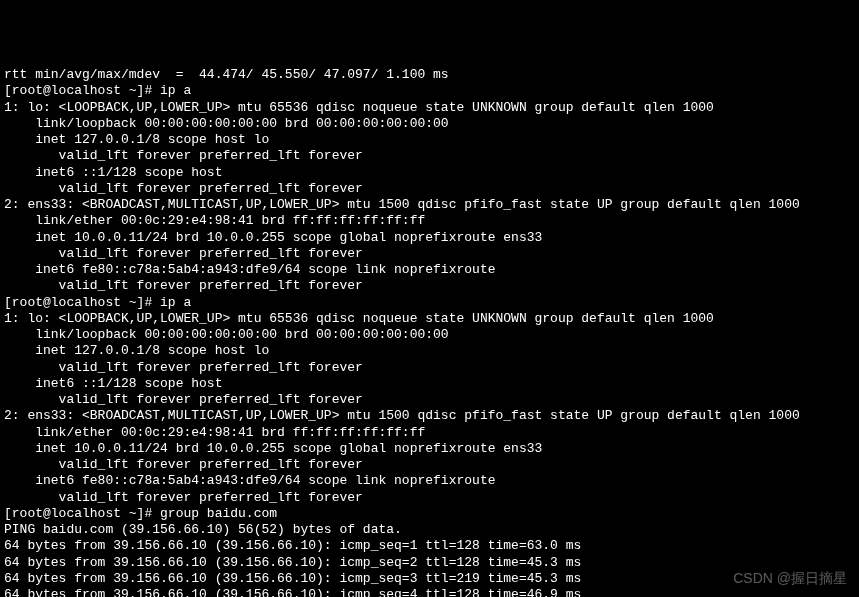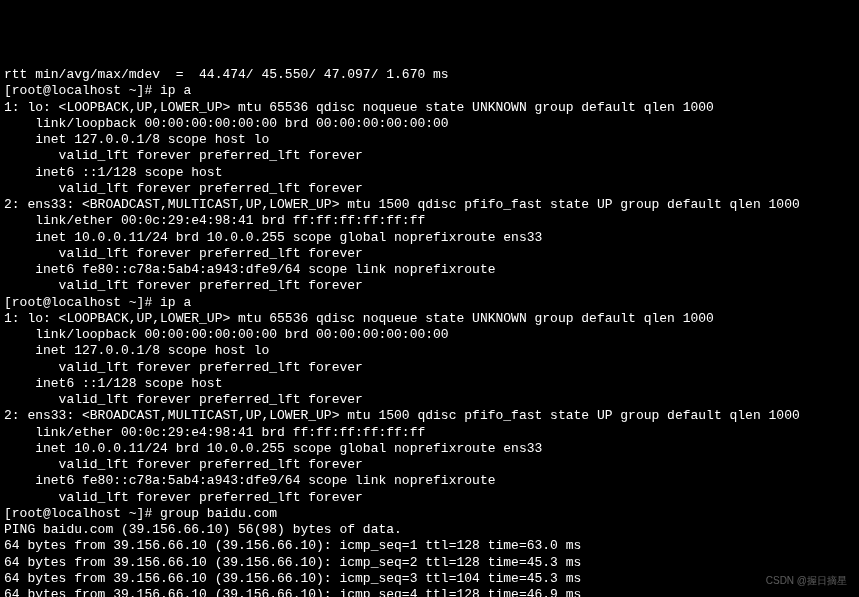--- a/index.html
+++ b/index.html
@@ -16,30 +16,30 @@
     white-space: pre;
     position: relative;
   }
   .terminal { white-space: pre; }
   .watermark {
     position: absolute;
     right: 12px;
     bottom: 10px;
     color: rgba(255,255,255,0.35);
     font-family: sans-serif;
-    font-size: 10px;
+    font-size: 14px;
     pointer-events: none;
   }
 </style>
 </head>
 <body>
 
 
 
-<div class="terminal"><span>rtt min/avg/max/mdev  =  44.474/ 45.550/ 47.097/ 1.670 ms</span>
+<div class="terminal"><span>rtt min/avg/max/mdev  =  44.474/ 45.550/ 47.097/ 1.100 ms</span>
 <span>[root@localhost ~]# ip a</span>
 <span>1: lo: &lt;LOOPBACK,UP,LOWER_UP&gt; mtu 65536 qdisc noqueue state UNKNOWN group default qlen 1000</span>
 <span>    link/loopback 00:00:00:00:00:00 brd 00:00:00:00:00:00</span>
 <span>    inet 127.0.0.1/8 scope host lo</span>
 <span>       valid_lft forever preferred_lft forever</span>
 <span>    inet6 ::1/128 scope host</span>
 <span>       valid_lft forever preferred_lft forever</span>
 <span>2: ens33: &lt;BROADCAST,MULTICAST,UP,LOWER_UP&gt; mtu 1500 qdisc pfifo_fast state UP group default qlen 1000</span>
 <span>    link/ether 00:0c:29:e4:98:41 brd ff:ff:ff:ff:ff:ff</span>
 <span>    inet 10.0.0.11/24 brd 10.0.0.255 scope global noprefixroute ens33</span>
@@ -53,24 +53,24 @@
 <span>       valid_lft forever preferred_lft forever</span>
 <span>    inet6 ::1/128 scope host</span>
 <span>       valid_lft forever preferred_lft forever</span>
 <span>2: ens33: &lt;BROADCAST,MULTICAST,UP,LOWER_UP&gt; mtu 1500 qdisc pfifo_fast state UP group default qlen 1000</span>
 <span>    link/ether 00:0c:29:e4:98:41 brd ff:ff:ff:ff:ff:ff</span>
 <span>    inet 10.0.0.11/24 brd 10.0.0.255 scope global noprefixroute ens33</span>
 <span>       valid_lft forever preferred_lft forever</span>
 <span>    inet6 fe80::c78a:5ab4:a943:dfe9/64 scope link noprefixroute</span>
 <span>       valid_lft forever preferred_lft forever</span>
 <span>[root@localhost ~]# group baidu.com</span>
-<span>PING baidu.com (39.156.66.10) 56(98) bytes of data.</span>
+<span>PING baidu.com (39.156.66.10) 56(52) bytes of data.</span>
 <span>64 bytes from 39.156.66.10 (39.156.66.10): icmp_seq=1 ttl=128 time=63.0 ms</span>
 <span>64 bytes from 39.156.66.10 (39.156.66.10): icmp_seq=2 ttl=128 time=45.3 ms</span>
-<span>64 bytes from 39.156.66.10 (39.156.66.10): icmp_seq=3 ttl=104 time=45.3 ms</span>
+<span>64 bytes from 39.156.66.10 (39.156.66.10): icmp_seq=3 ttl=219 time=45.3 ms</span>
 <span>64 bytes from 39.156.66.10 (39.156.66.10): icmp_seq=4 ttl=128 time=46.9 ms</span>
 
 
 
 
 </div>
 
 <div class="watermark">CSDN @握日摘星</div>
 
 

